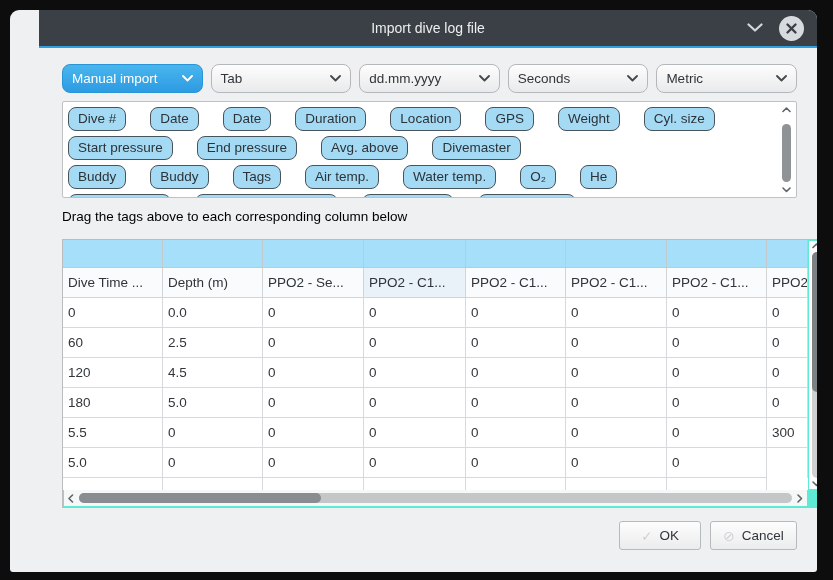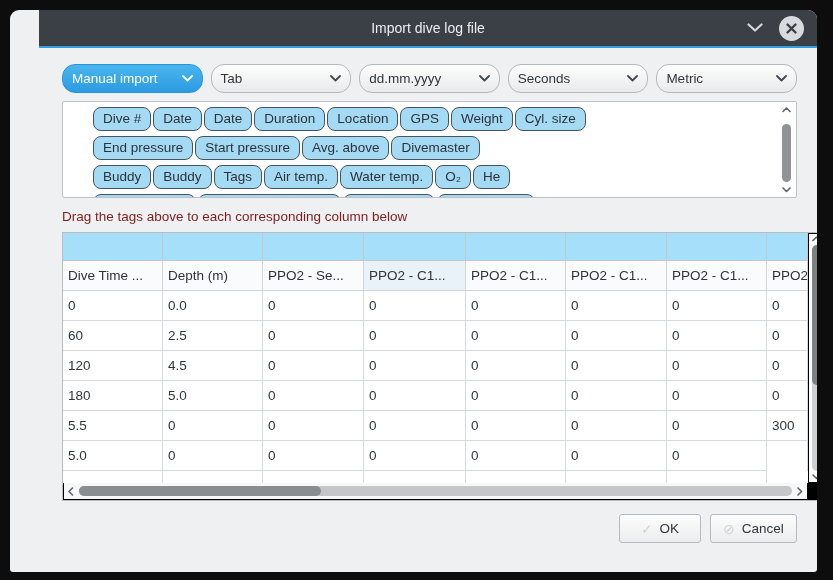--- a/index.html
+++ b/index.html
@@ -17,43 +17,43 @@
                  display:flex; align-items:center; gap:15px; }
   .tb-shade { width:18px; height:12px; display:flex; align-items:center; justify-content:center; cursor:pointer; }
   .tb-close { width:25px; height:25px; border-radius:50%; background:#d8dbdd;
               display:flex; align-items:center; justify-content:center; cursor:pointer; }
   .accent { height:2px; background:#2f9fe0; }
 
   .content { position:relative; padding:16px 20px 0 23px; }
 
   
   .selects { display:flex; gap:8px; }
-  .combo { width:146px; height:29px; border:1px solid #b4b8bb; border-radius:13px;
+  .combo { width:146px; height:29px; border:1px solid #b4b8bb; border-radius:8px;
            background:linear-gradient(#fdfdfd,#e9eaeb); display:flex; align-items:center;
            justify-content:space-between; padding:0 9px; font-size:13.5px; color:#31363b; cursor:pointer; }
   .combo.primary { background:linear-gradient(#49b6ee,#2c9be2); border-color:#2b94d6; color:#fff; }
 
   
   .tagbox { margin-top:8px; height:97px; border:1px solid #bec2c4; border-radius:2px;
             background:#fff; position:relative; overflow:hidden; padding:5px 22px 0 5px; }
-  .tagrow { display:flex; gap:2px; margin-bottom:5px;margin-left:25px; }
+  .tagrow { display:flex; gap:24px; margin-bottom:5px; }
   .tag { height:24px; line-height:22px; background:#a5daf5; border:1px solid #47545c;
          border-radius:8px; padding:0 9px; font-size:13.5px; color:#2c3338; white-space:nowrap; cursor:grab; }
   .vscroll { position:absolute; right:2px; top:3px; bottom:3px; width:15px;
              display:flex; flex-direction:column; align-items:center; }
   .vscroll .arr { height:9px; display:flex; align-items:center; justify-content:center; cursor:pointer; }
   .vtrack { flex:1; width:9px; position:relative; margin:2px 0; }
   .vthumb { position:absolute; width:9px; border-radius:4.5px; background:#8f9395; cursor:grab; }
   .tagbox .vthumb { top:8px; height:58px; }
 
-  .instruction { margin:11px 0 8px; font-size:13.5px; color:#7f1d1d; }
+  .instruction { margin:11px 0 15px; font-size:13.5px; color:#000000; }
 
   
   .tablewidget { position:relative; width:764px; height:269px;
-                 border:1px solid #b9bdc0; background:#000000; }
+                 border:1px solid #b9bdc0; background:#5eead4; }
   .tgrid { position:absolute; left:0; top:0; right:17px; bottom:17px; overflow:hidden;
            display:grid; grid-template-columns:100px 100px 101px 102px 100px 101px 100px 1fr;
            align-content:start; background:#fff; }
   .cblue { height:28px; background:#a5dff9; border-right:1px solid #c3c8cb; border-bottom:1px solid #c3c8cb; cursor:pointer; }
   .chead { height:30px; background:#fafbfc; border-right:1px solid #d2d5d7; border-bottom:1px solid #d2d5d7;
            font-size:13.5px; color:#2f3439; display:flex; align-items:center; padding:0 5px;
            white-space:nowrap; overflow:hidden; }
   .chead.hl { background:#e9f2f9; }
   .ccell { height:30px; background:#fff; border-right:1px solid #d7dadc; border-bottom:1px solid #d7dadc;
            font-size:13.5px; color:#31363b; display:flex; align-items:center; padding:0 5px;
@@ -143,22 +143,22 @@
         <span class="tag">Dive #</span>
         <span class="tag">Date</span>
         <span class="tag">Date</span>
         <span class="tag">Duration</span>
         <span class="tag">Location</span>
         <span class="tag">GPS</span>
         <span class="tag">Weight</span>
         <span class="tag">Cyl. size</span>
       </div>
       <div class="tagrow">
+        <span class="tag">Start pressure</span>
         <span class="tag">End pressure</span>
-        <span class="tag">Start pressure</span>
         <span class="tag">Avg. above</span>
         <span class="tag">Divemaster</span>
       </div>
       <div class="tagrow">
         <span class="tag">Buddy</span>
         <span class="tag">Buddy</span>
         <span class="tag">Tags</span>
         <span class="tag">Air temp.</span>
         <span class="tag">Water temp.</span>
         <span class="tag">O₂</span>

